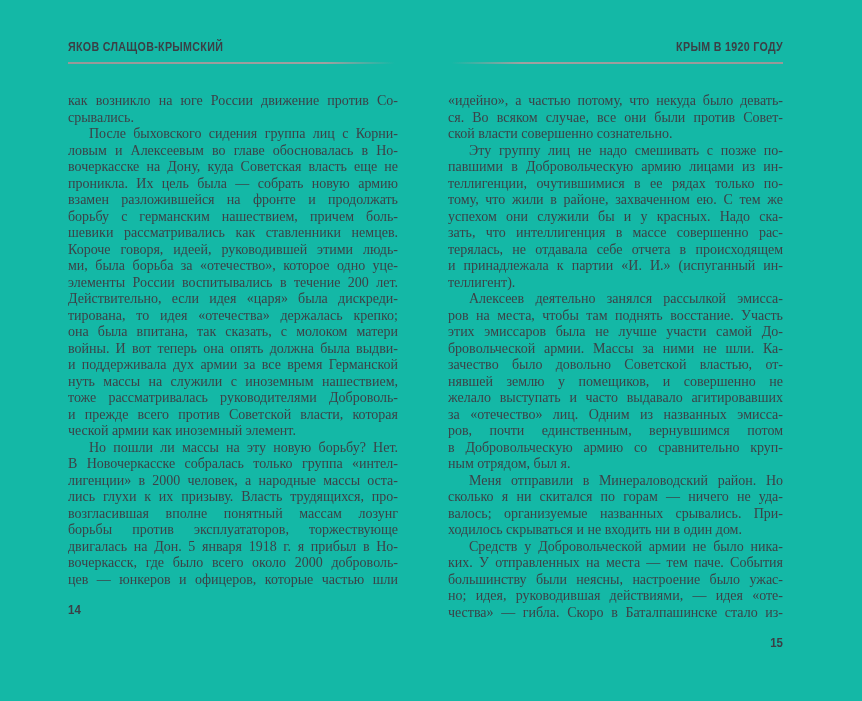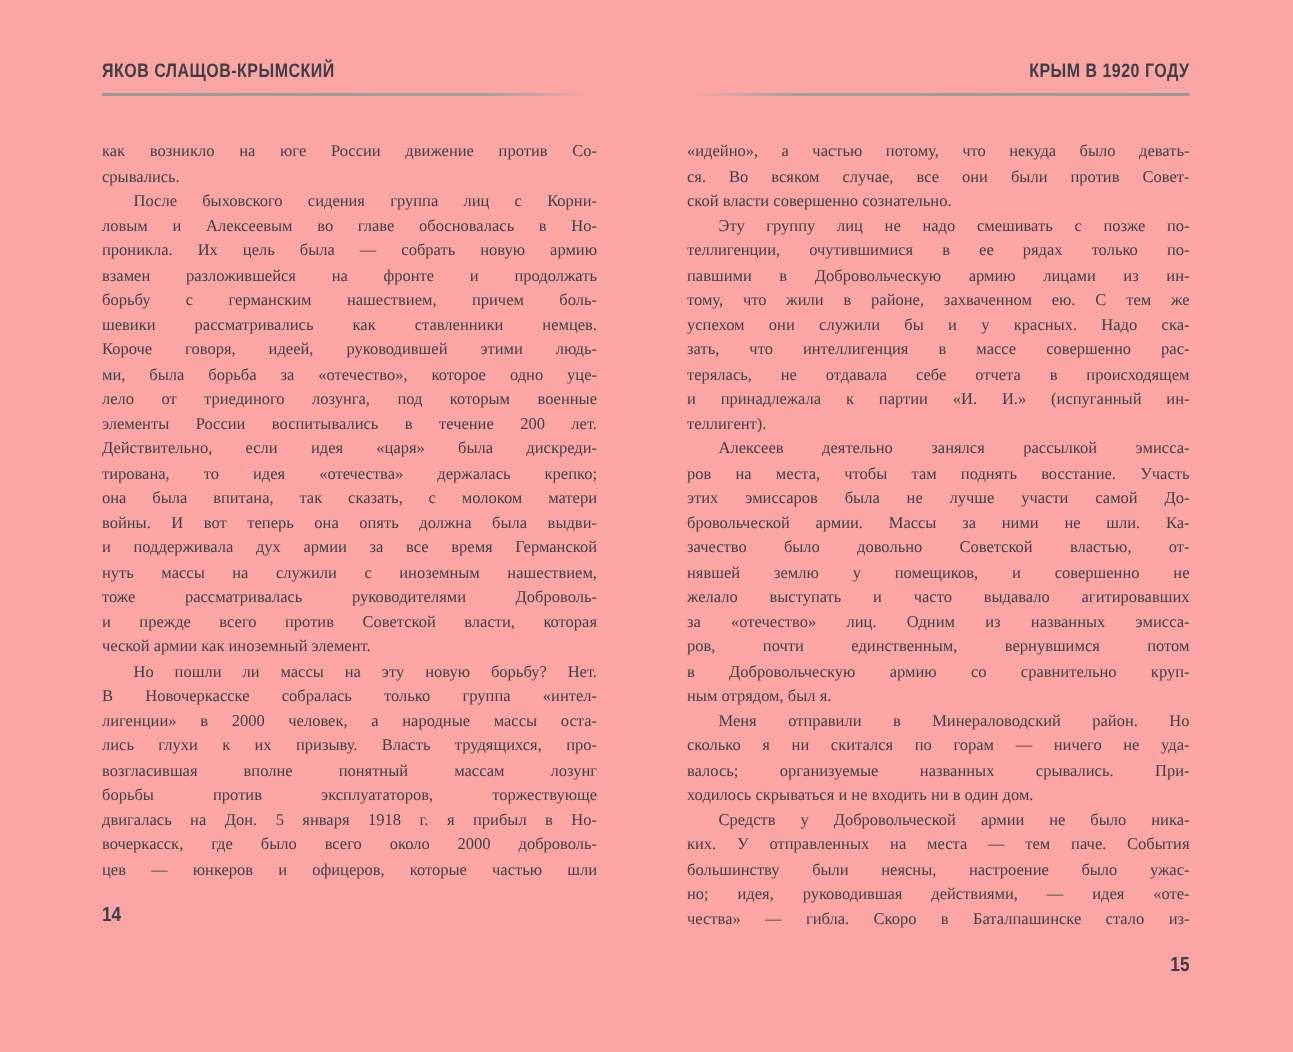--- a/index.html
+++ b/index.html
@@ -1,27 +1,27 @@
 <!DOCTYPE html>
 <html><head>
 <meta charset="utf-8">
 <style>
   * { margin: 0; padding: 0; box-sizing: border-box; }
   html, body { background: #ffffff; }
   .canvas {
     position: relative;
     width: 862px;
     height: 701px;
-    background: #fca5a5;
+    background: #14b8a6;
     overflow: hidden;
     font-family: "Liberation Serif", serif;
   }
   .page { position: absolute; top: 40px; }
   .page.left  { left: 68px;  width: 330px; }
-  .page.right { left: 458px; width: 335px; }
+  .page.right { left: 448px; width: 335px; }
 
   .running-head {
     font-family: "Liberation Sans", sans-serif;
     font-size: 13px;
     font-weight: bold;
     letter-spacing: 0.4px;
     color: #3b3f45;
     white-space: nowrap;
     height: 13px;
     line-height: 13px;
@@ -29,21 +29,21 @@
   .page.left  .running-head { transform: scaleX(0.82); transform-origin: 0 50%; text-align: left; }
   .page.right .running-head { transform: scaleX(0.82); transform-origin: 100% 50%; text-align: right; }
 
   .rule { height: 2px; margin-top: 9px; }
   .page.left  .rule { background: linear-gradient(to right, #989898 0%, #a0a0a0 78%, rgba(170,170,170,0) 99%); }
   .page.right .rule { background: linear-gradient(to left,  #989898 0%, #a0a0a0 78%, rgba(170,170,170,0) 99%); }
 
   .body {
     margin-top: 29px;
     font-family: "Liberation Serif", serif;
-    font-size: 11px;
+    font-size: 14px;
     line-height: 16.5px;
     color: #3c4248;
   }
   .line { text-align: justify; text-align-last: justify; overflow: hidden; }
   .line.para-end { text-align-last: auto; }
   .line.indent { text-indent: 21px; }
 
   .folio {
     margin-top: 15px;
     font-family: "Liberation Sans", sans-serif;
@@ -62,27 +62,27 @@
 <div class="canvas">
 
   <div class="page left">
     <div class="running-head">ЯКОВ СЛАЩОВ-КРЫМСКИЙ</div>
     <div class="rule"></div>
     <div class="body">
         <div class="line">как возникло на юге России движение против Со-</div>
         <div class="line para-end">срывались.</div>
         <div class="line indent">После быховского сидения группа лиц с Корни-</div>
         <div class="line">ловым и Алексеевым во главе обосновалась в Но-</div>
+        <div class="line">вочеркасске на Дону, куда Советская власть еще не</div>
         <div class="line">проникла. Их цель была — собрать новую армию</div>
         <div class="line">взамен разложившейся на фронте и продолжать</div>
         <div class="line">борьбу с германским нашествием, причем боль-</div>
         <div class="line">шевики рассматривались как ставленники немцев.</div>
         <div class="line">Короче говоря, идеей, руководившей этими людь-</div>
         <div class="line">ми, была борьба за «отечество», которое одно уце-</div>
-        <div class="line">лело от триединого лозунга, под которым военные</div>
         <div class="line">элементы России воспитывались в течение 200 лет.</div>
         <div class="line">Действительно, если идея «царя» была дискреди-</div>
         <div class="line">тирована, то идея «отечества» держалась крепко;</div>
         <div class="line">она была впитана, так сказать, с молоком матери</div>
         <div class="line">войны. И вот теперь она опять должна была выдви-</div>
         <div class="line">и поддерживала дух армии за все время Германской</div>
         <div class="line">нуть массы на служили с иноземным нашествием,</div>
         <div class="line">тоже рассматривалась руководителями Доброволь-</div>
         <div class="line">и прежде всего против Советской власти, которая</div>
         <div class="line para-end">ческой армии как иноземный элемент.</div>
@@ -100,22 +100,22 @@
   </div>
 
   <div class="page right">
     <div class="running-head">КРЫМ В 1920 ГОДУ</div>
     <div class="rule"></div>
     <div class="body">
         <div class="line">«идейно», а частью потому, что некуда было девать-</div>
         <div class="line">ся. Во всяком случае, все они были против Совет-</div>
         <div class="line para-end">ской власти совершенно сознательно.</div>
         <div class="line indent">Эту группу лиц не надо смешивать с позже по-</div>
+        <div class="line">павшими в Добровольческую армию лицами из ин-</div>
         <div class="line">теллигенции, очутившимися в ее рядах только по-</div>
-        <div class="line">павшими в Добровольческую армию лицами из ин-</div>
         <div class="line">тому, что жили в районе, захваченном ею. С тем же</div>
         <div class="line">успехом они служили бы и у красных. Надо ска-</div>
         <div class="line">зать, что интеллигенция в массе совершенно рас-</div>
         <div class="line">терялась, не отдавала себе отчета в происходящем</div>
         <div class="line">и принадлежала к партии «И. И.» (испуганный ин-</div>
         <div class="line para-end">теллигент).</div>
         <div class="line indent">Алексеев деятельно занялся рассылкой эмисса-</div>
         <div class="line">ров на места, чтобы там поднять восстание. Участь</div>
         <div class="line">этих эмиссаров была не лучше участи самой До-</div>
         <div class="line">бровольческой армии. Массы за ними не шли. Ка-</div>

